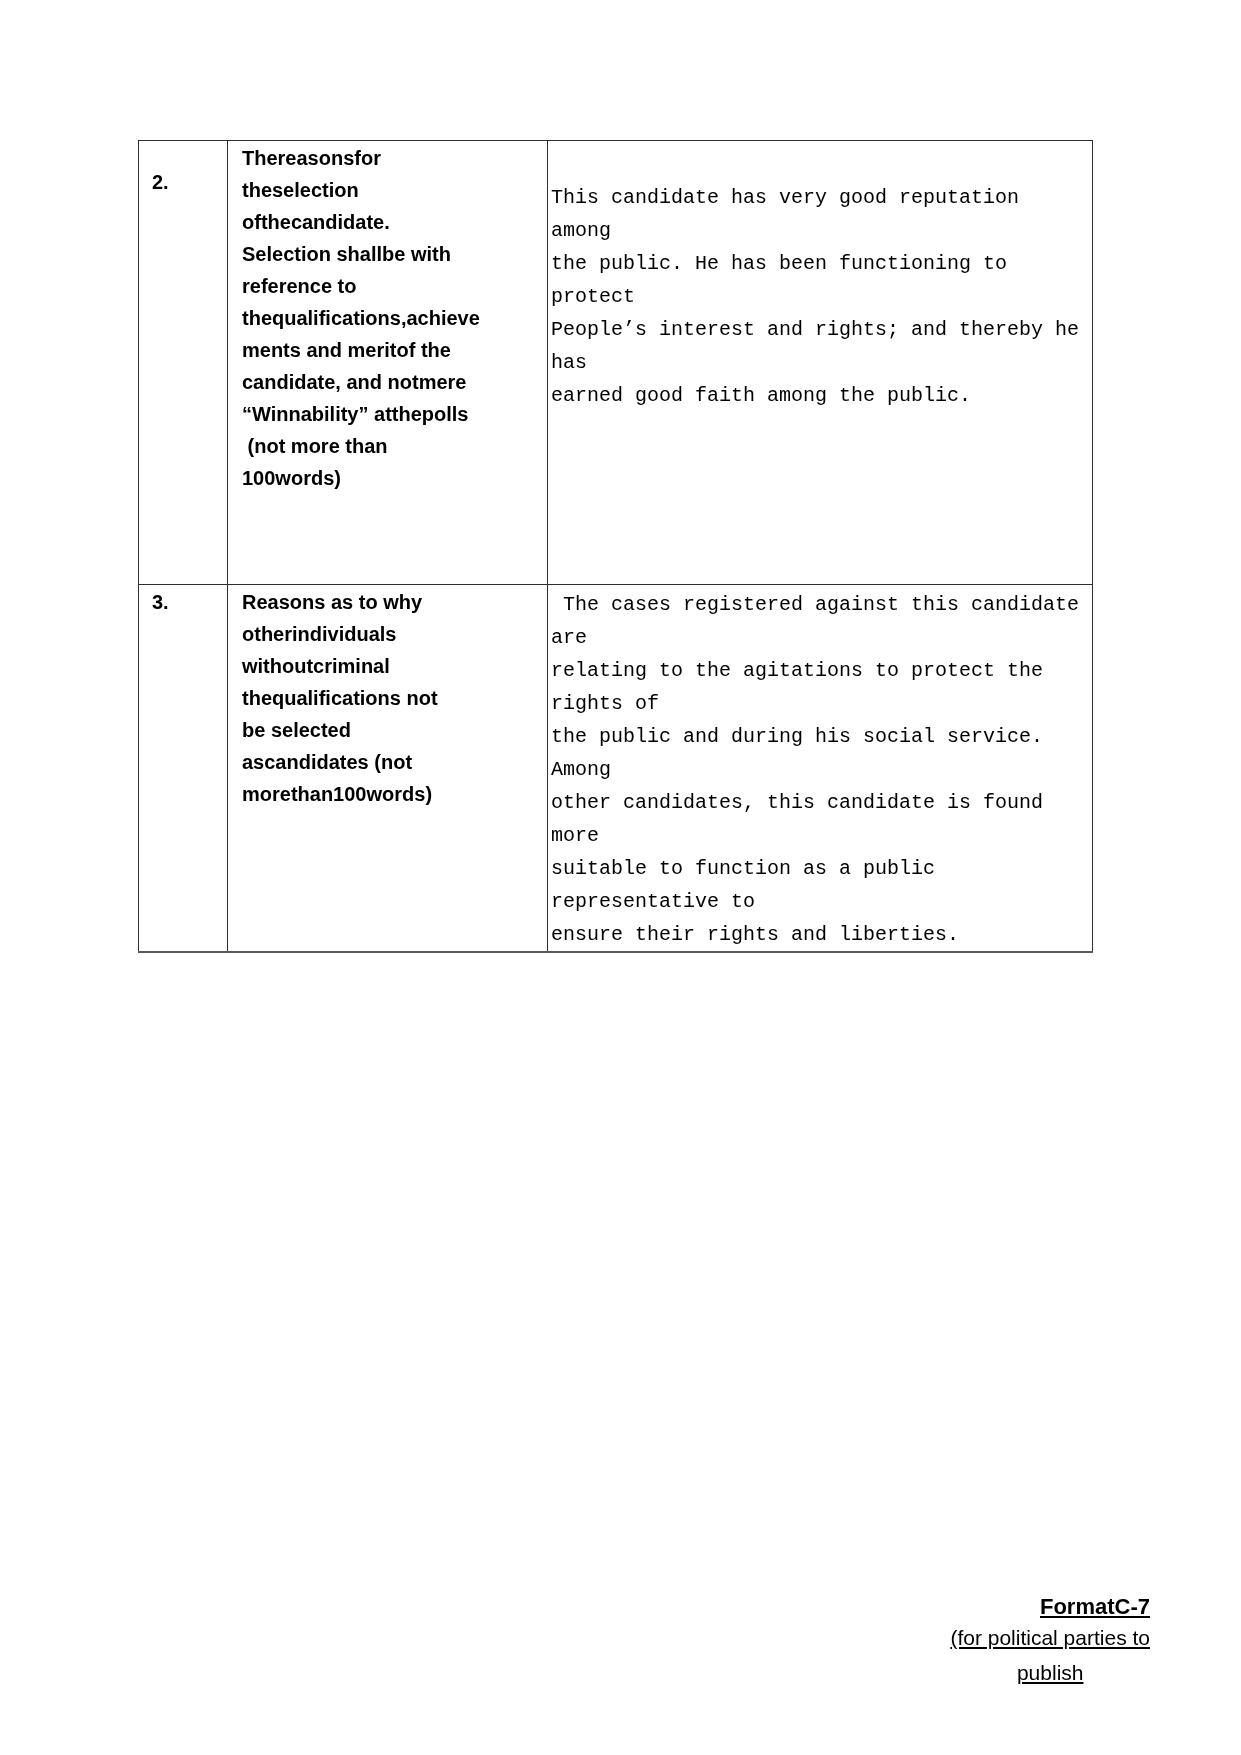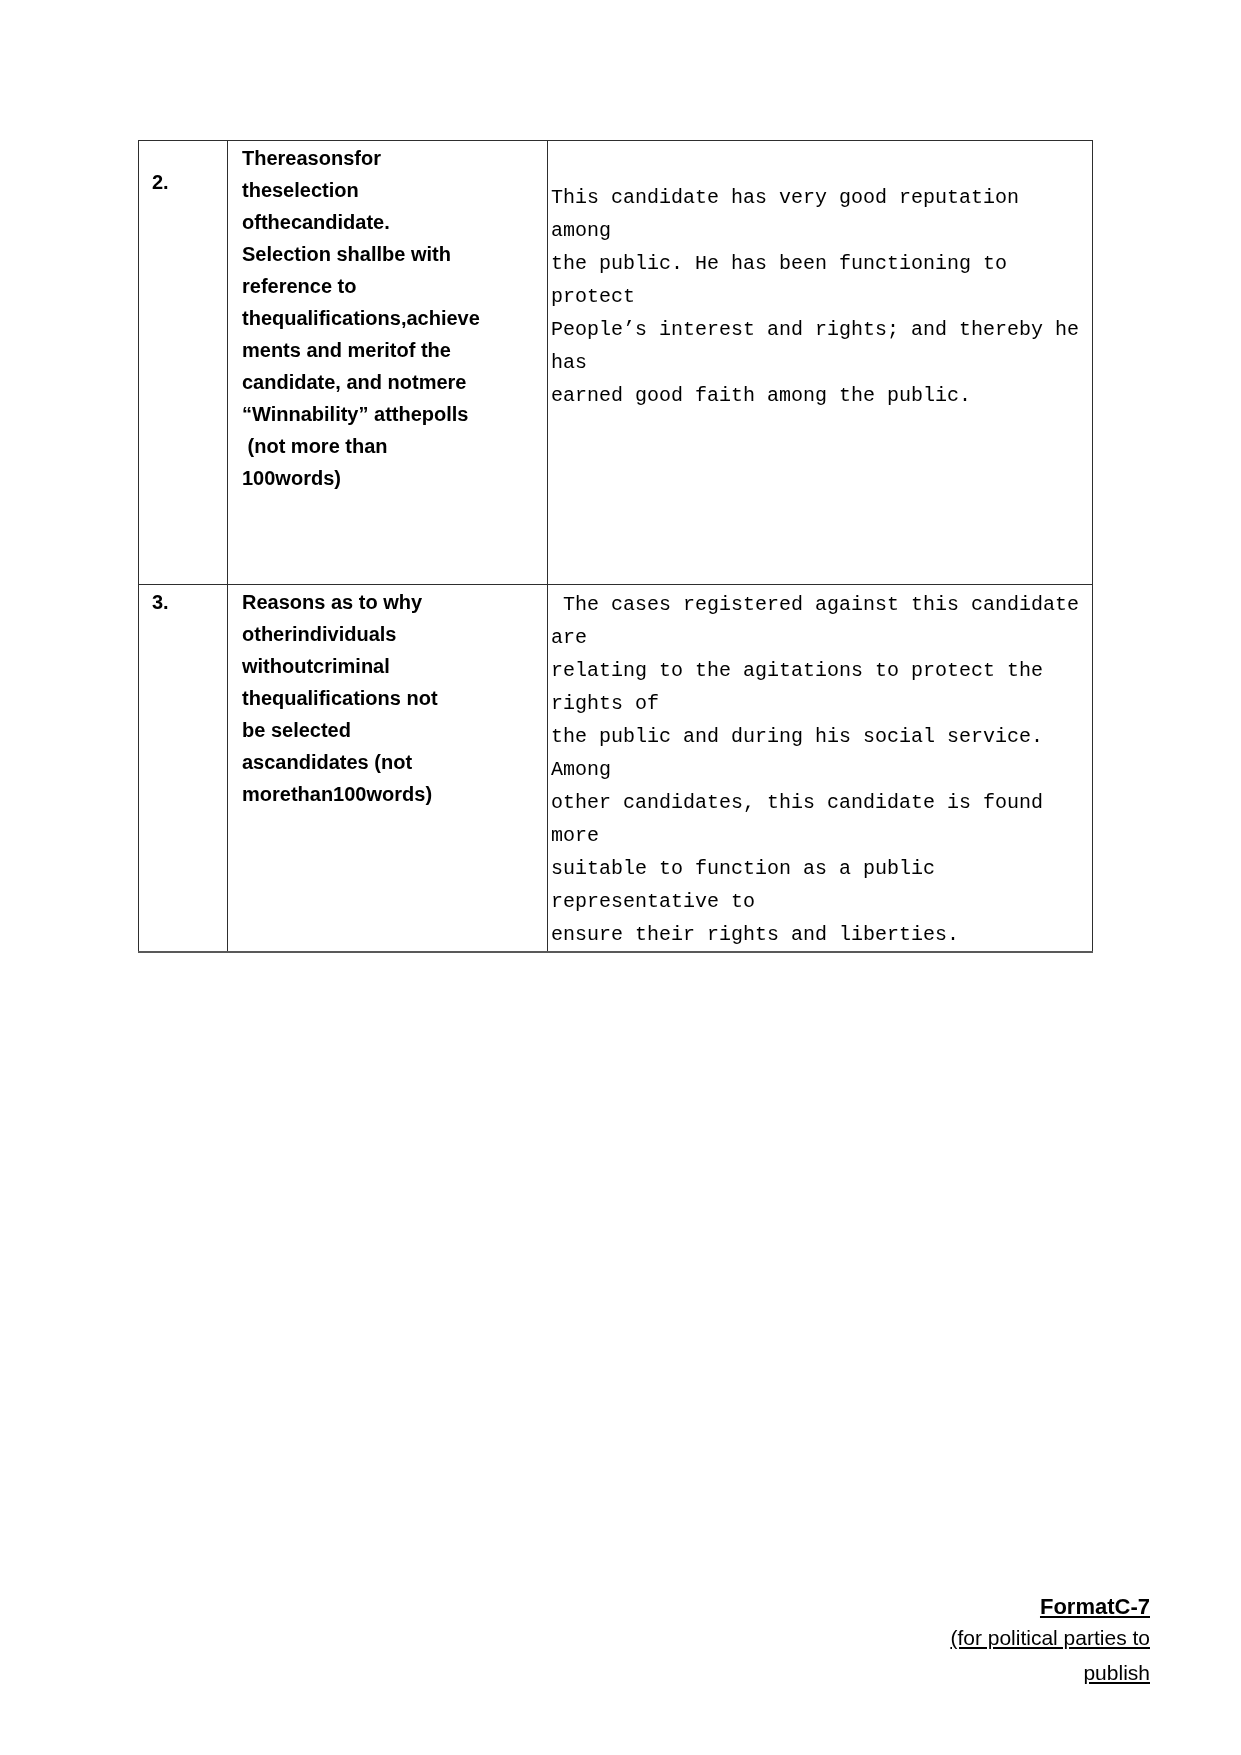--- a/index.html
+++ b/index.html
@@ -77,21 +77,21 @@
     text-align: right;
     margin-top: 24px;
   }
   .footer-note {
     position: absolute;
     top: 1620px;
     right: 91px;
     font-size: 21px;
     line-height: 35px;
     text-decoration: underline;
-    text-align: right;
+    text-align: center;
     white-space: pre-wrap;
   }
 </style>
 </head>
 <body>
 
 <div class="page">
 
   <table class="main-table">
     <colgroup>

